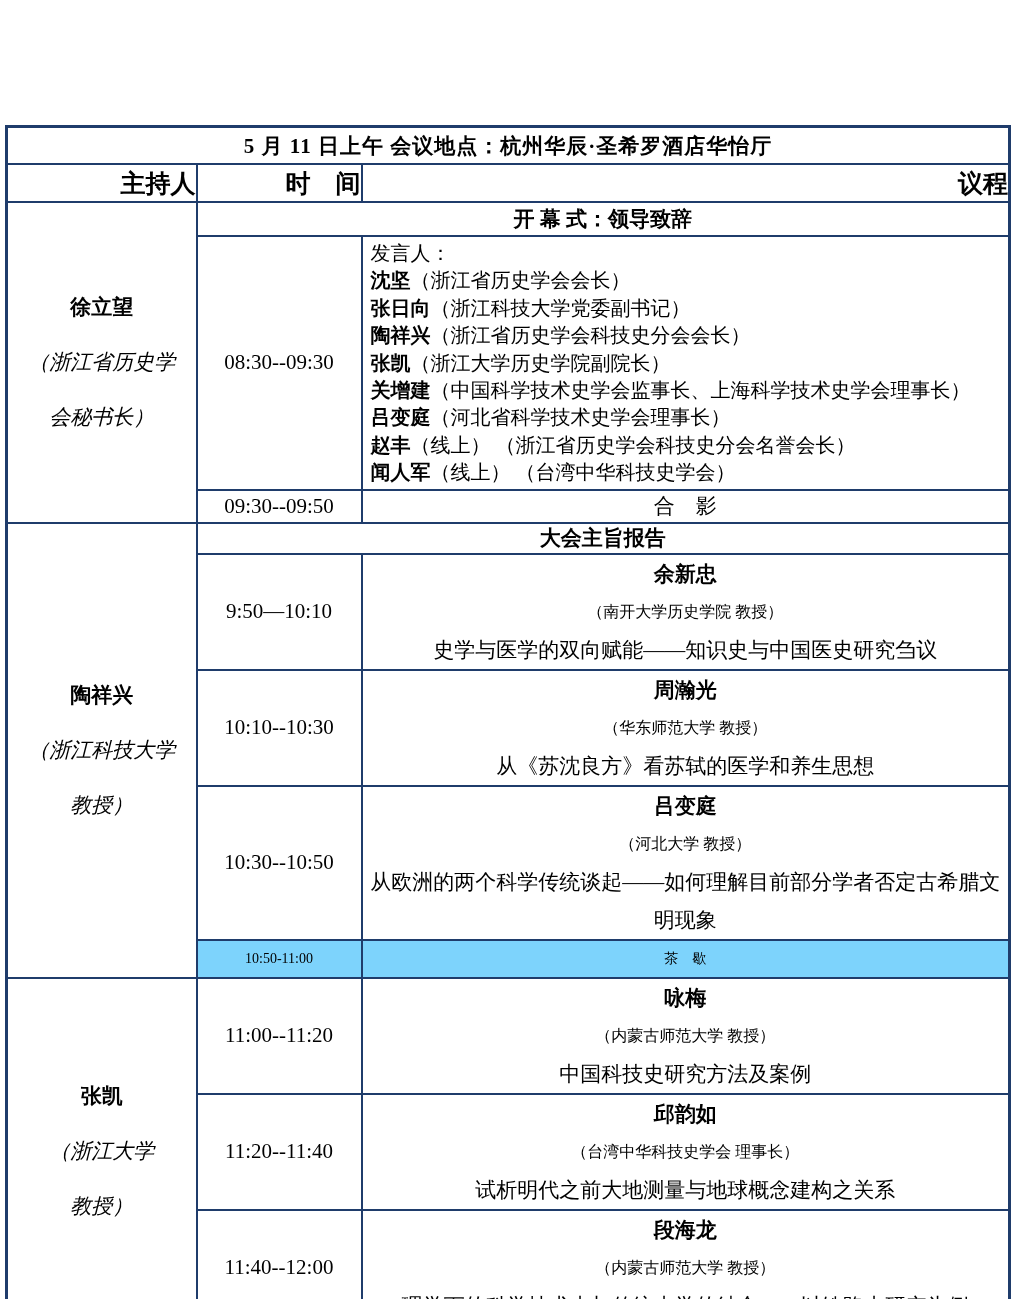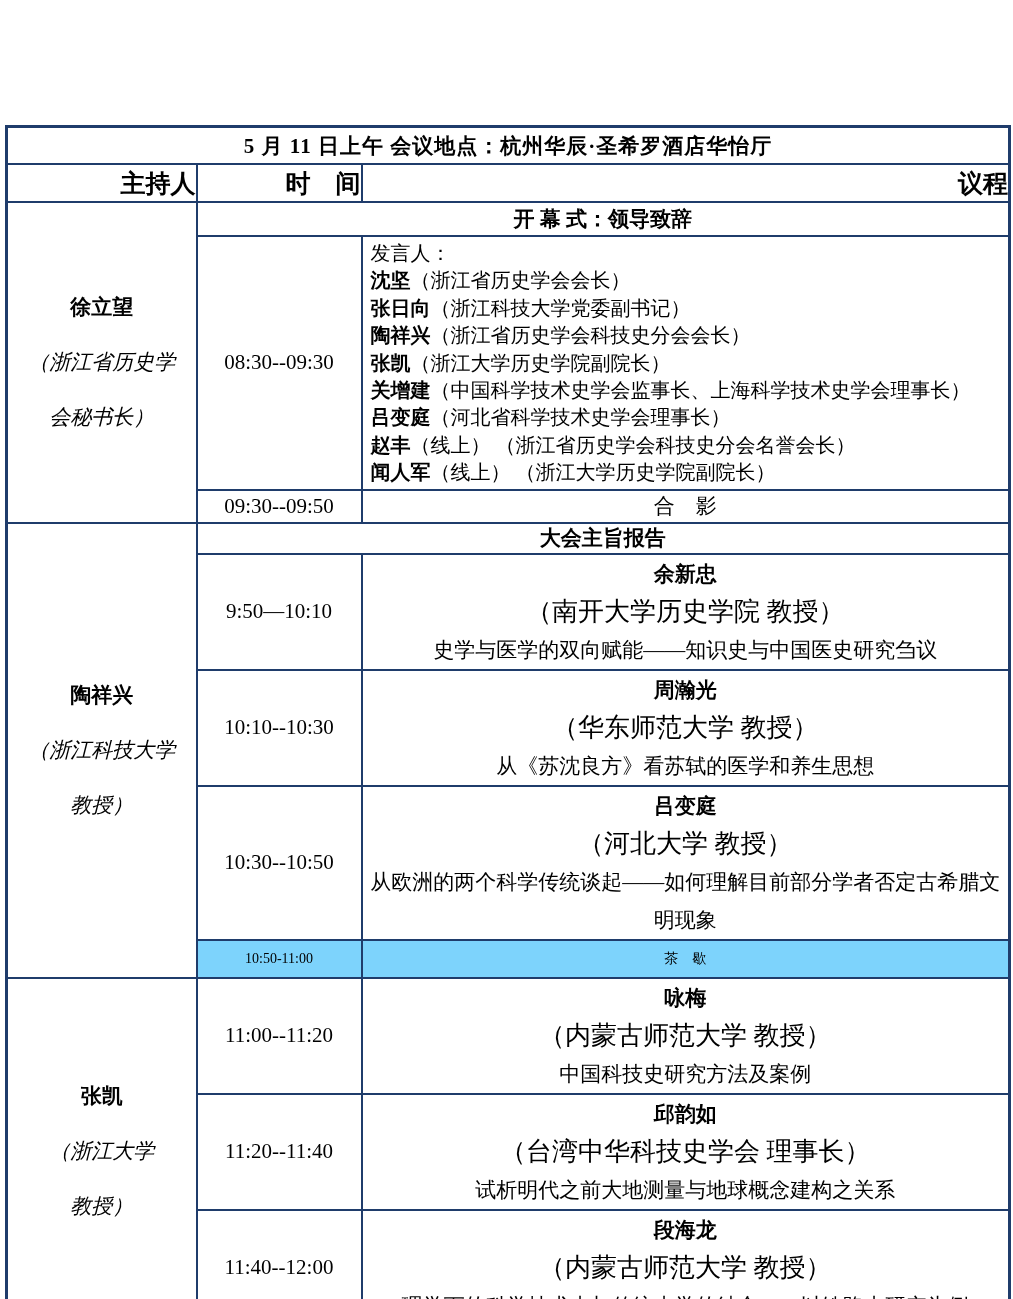--- a/index.html
+++ b/index.html
@@ -40,21 +40,21 @@
   .mod-cell .mod-affil{line-height:55px;font-style:italic;}
 
   .speakers-cell{
     text-align:left;vertical-align:top;
     padding:3px 0 2px 8px;
     font-size:20px;line-height:27.4px;
   }
   .speakers-cell .bold{font-weight:bold;margin-top:46px;}
 
   .talk-cell .talk-speaker{font-weight:bold;font-size:21px;line-height:38px;}
-  .talk-cell .talk-affil{font-size:26px;line-height:38px;}
+  .talk-cell .talk-affil{font-size:16px;line-height:38px;}
   .talk-cell .talk-title{font-size:21px;line-height:38px;}
   .bold{font-weight:bold;}
 </style>
 </head>
 <body>
 
 <table class="schedule">
   <colgroup>
       <col class="c1">
       <col class="c2">
@@ -85,21 +85,21 @@
     <td class="time-cell">08:30--09:30</td>
     <td class="speakers-cell">
       <div>发言人：</div>
       <div><span class="bold">沈坚</span><span>（浙江省历史学会会长）</span></div>
       <div><span class="bold">张日向</span><span>（浙江科技大学党委副书记）</span></div>
       <div><span class="bold">陶祥兴</span><span>（浙江省历史学会科技史分会会长）</span></div>
       <div><span class="bold">张凯</span><span>（浙江大学历史学院副院长）</span></div>
       <div><span class="bold">关增建</span><span>（中国科学技术史学会监事长、上海科学技术史学会理事长）</span></div>
       <div><span class="bold">吕变庭</span><span>（河北省科学技术史学会理事长）</span></div>
       <div><span class="bold">赵丰</span><span>（线上） （浙江省历史学会科技史分会名誉会长）</span></div>
-      <div><span class="bold">闻人军</span><span>（线上） （浙江大学历史学院副院长）</span></div>
+      <div><span class="bold">闻人军</span><span>（线上） （台湾中华科技史学会）</span></div>
     </td>
   </tr>
 
   <tr class="r-photo">
     <td class="time-cell">09:30--09:50</td>
     <td>合　影</td>
   </tr>
 
   <tr class="r-banner2">
     <td rowspan="5" class="mod-cell">

